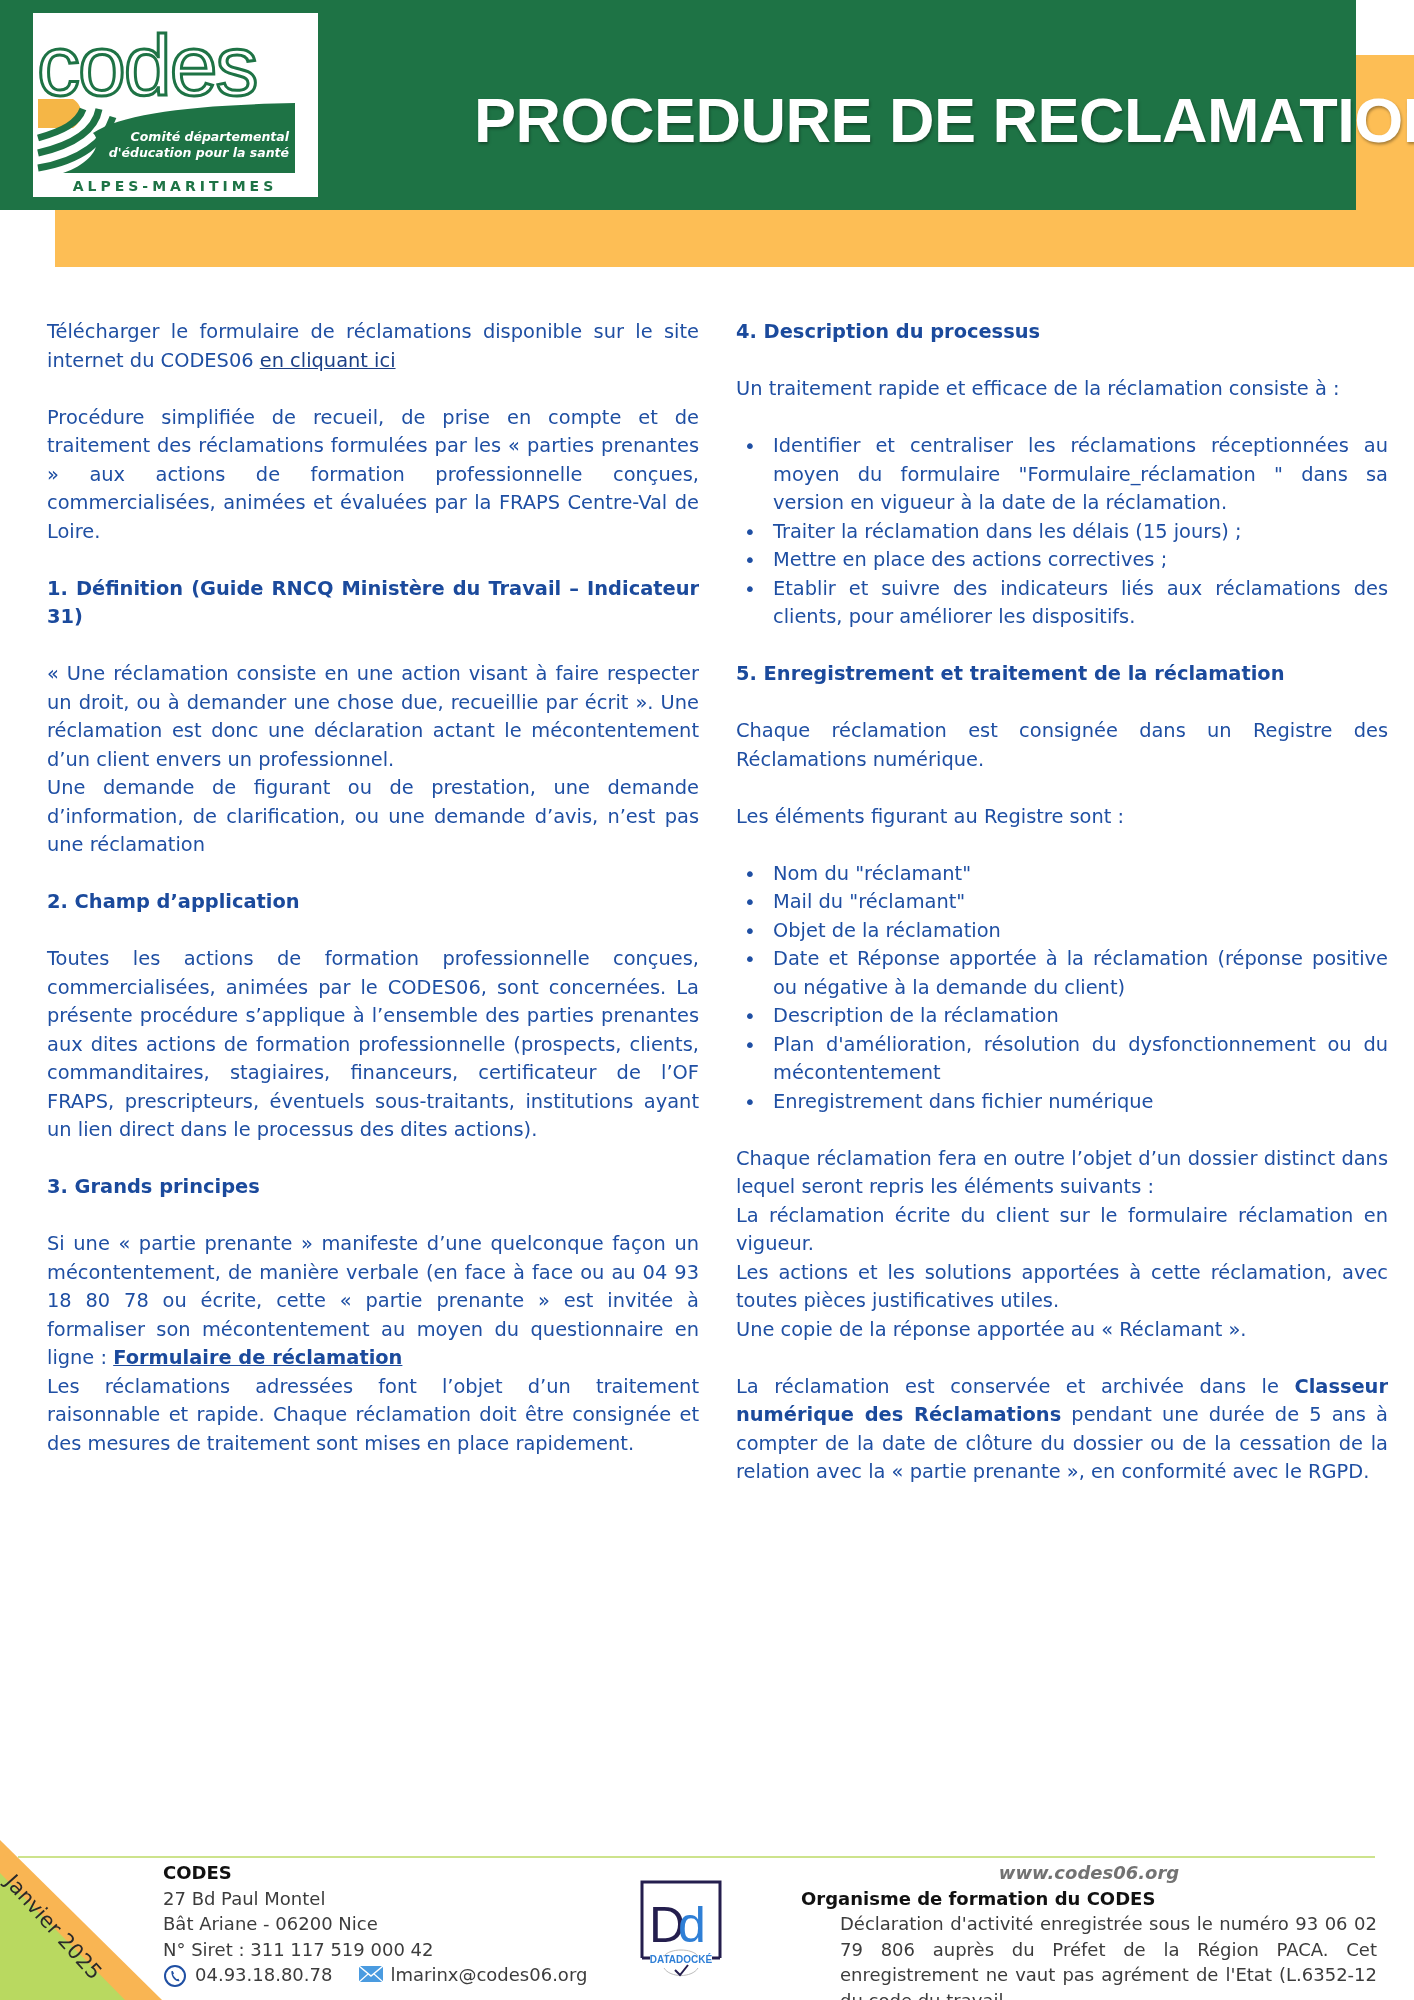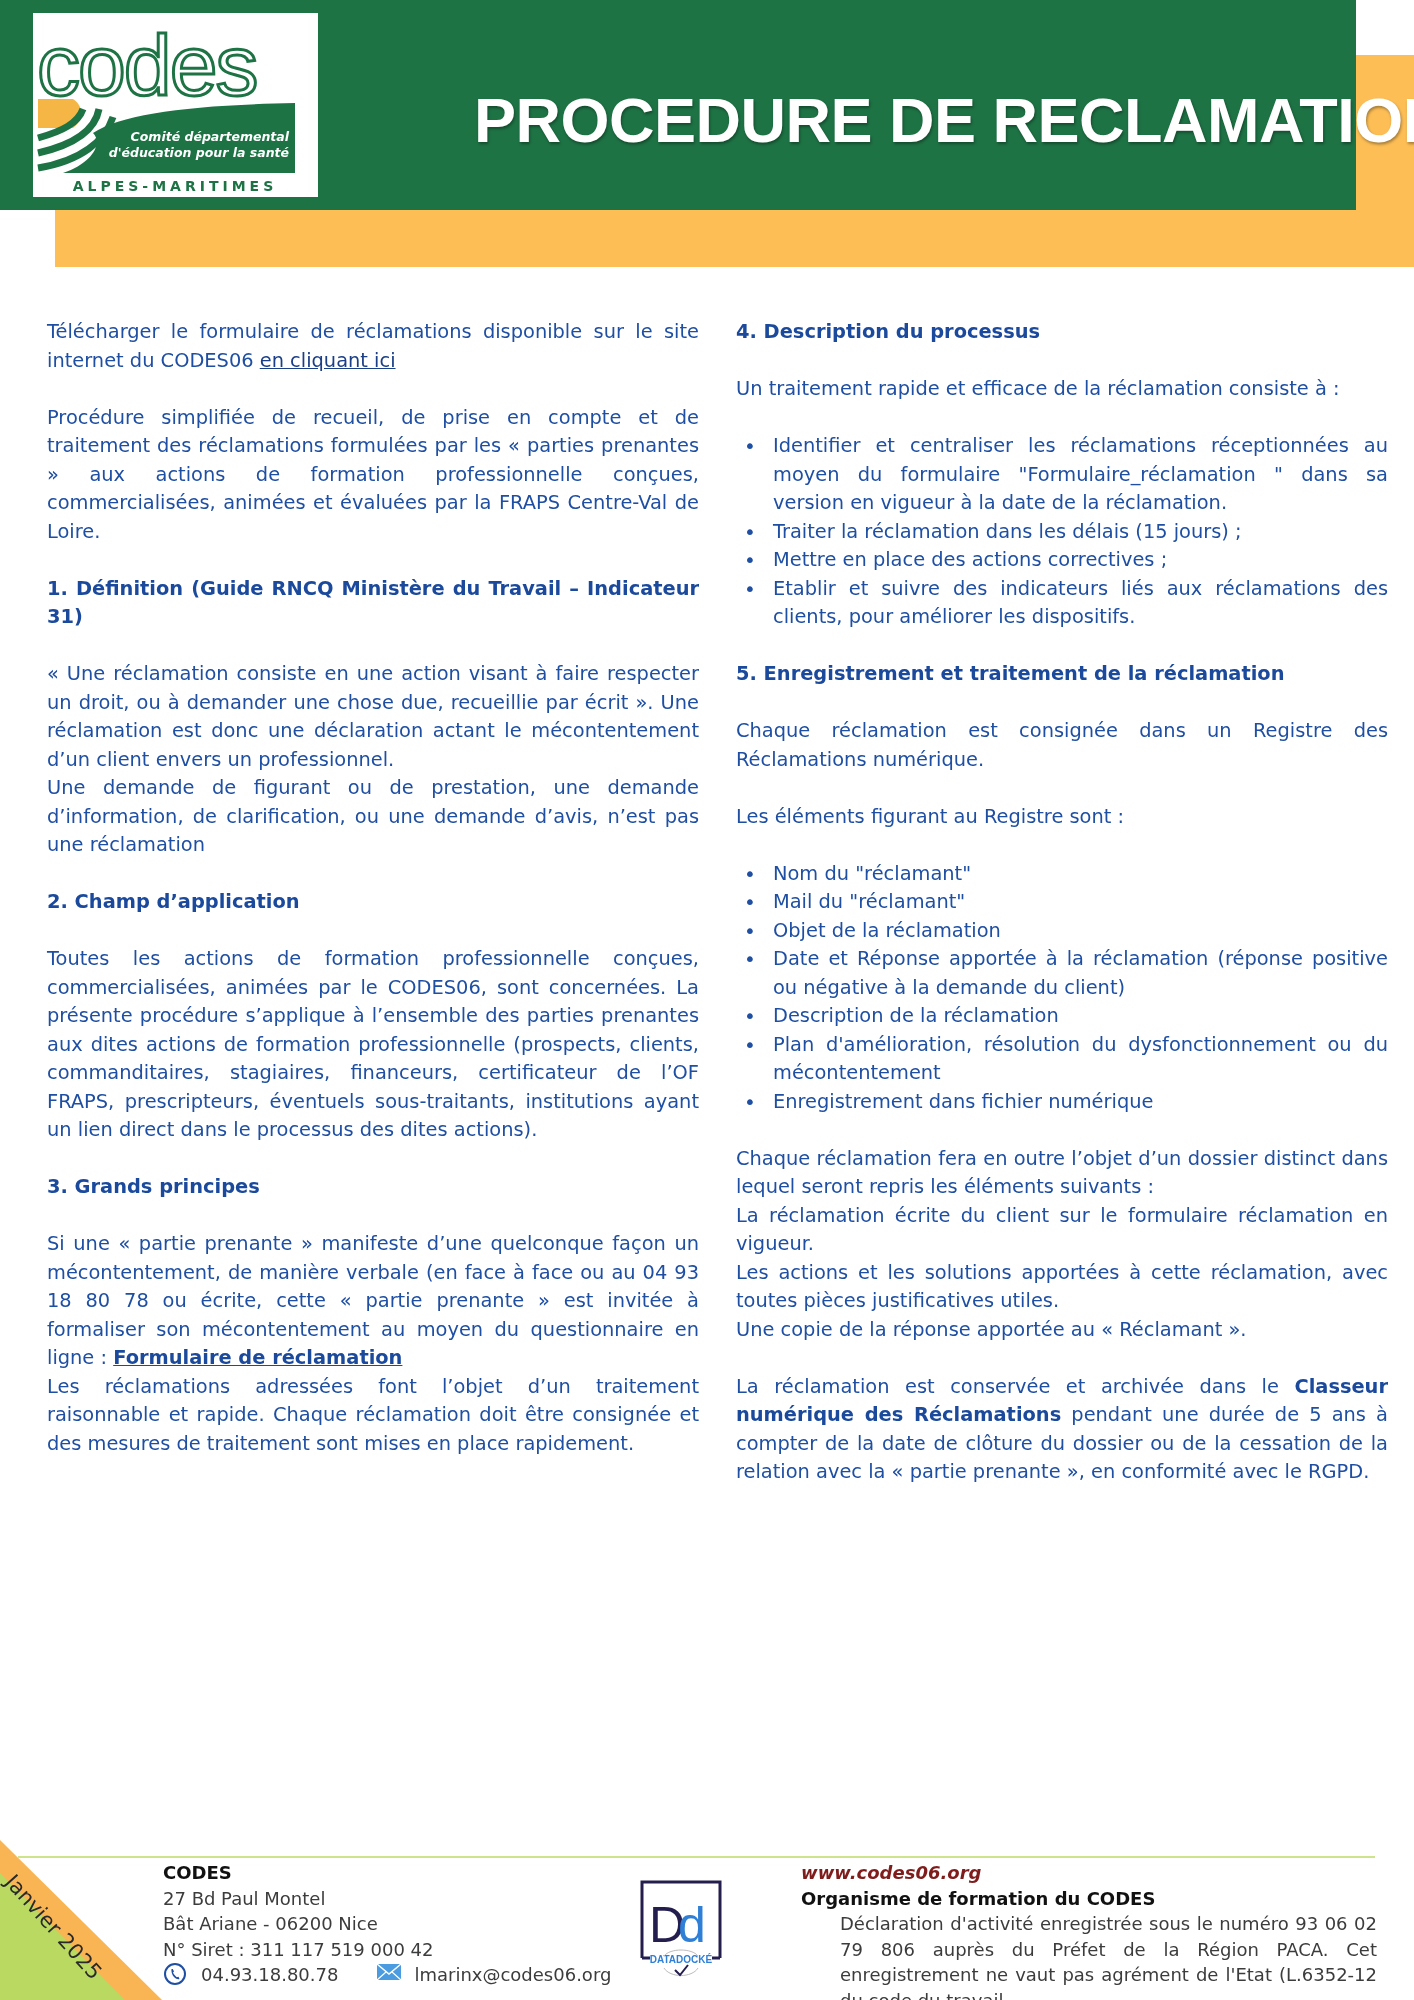--- a/index.html
+++ b/index.html
@@ -39,28 +39,28 @@
   .corner-text {
     position: absolute; left: -2px; top: 1905px;
     transform: rotate(48deg); transform-origin: left top;
     font-size: 21px; color: #2a2a2a; white-space: nowrap;
     font-family: "DejaVu Sans", sans-serif;
   }
   .corner-text { left: 18px; top: 1870px; }
 
   .ftr-left { position: absolute; left: 163px; top: 1860px; font-size: 18px; line-height: 25.5px; color: #3c3c3c; }
   .ftr-left .org { font-weight: 700; color: #111111; }
-  .contact-row { display: flex; align-items: flex-start; gap: 14px; }
+  .contact-row { display: flex; align-items: flex-end; gap: 8px; }
   .contact-row .ico { display: inline-block; width: 24px; height: 24px; }
   .contact-row .spacer { width: 10px; }
 
   .datadock { position: absolute; left: 636px; top: 1878px; width: 90px; height: 110px; }
 
   .ftr-right { position: absolute; left: 801px; top: 1860px; width: 576px; font-size: 18px; line-height: 25.5px; color: #3c3c3c; }
-  .ftr-right .site { font-style: italic; font-weight: 700; color: #7f1d1d; }
+  .ftr-right .site { font-style: italic; font-weight: 700; color: #737373; text-align: center; }
   .ftr-right .ofname { font-weight: 700; color: #111111; }
   .ftr-right .decl { text-align: justify; margin-left: 39px; }
 </style>
 </head>
 <body>
 
 <div class="hdr-orange"></div>
 <div class="hdr-green"></div>
 
 <div class="logo-box">

